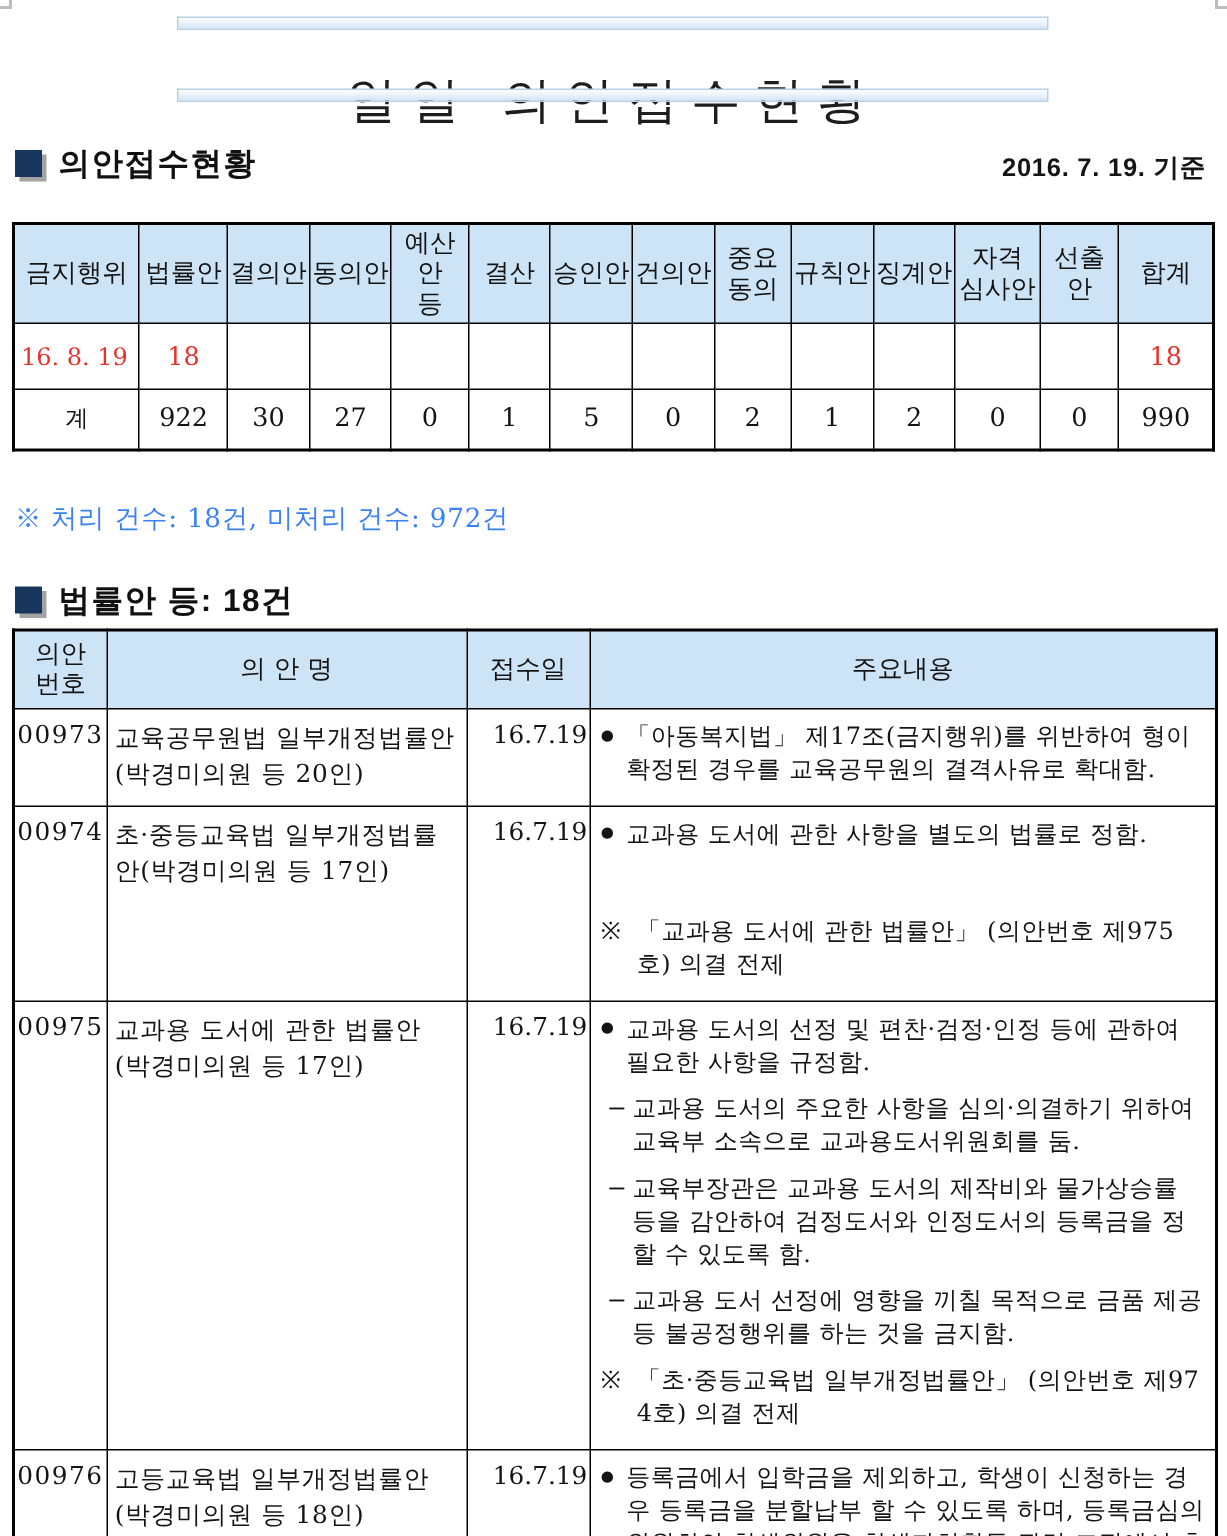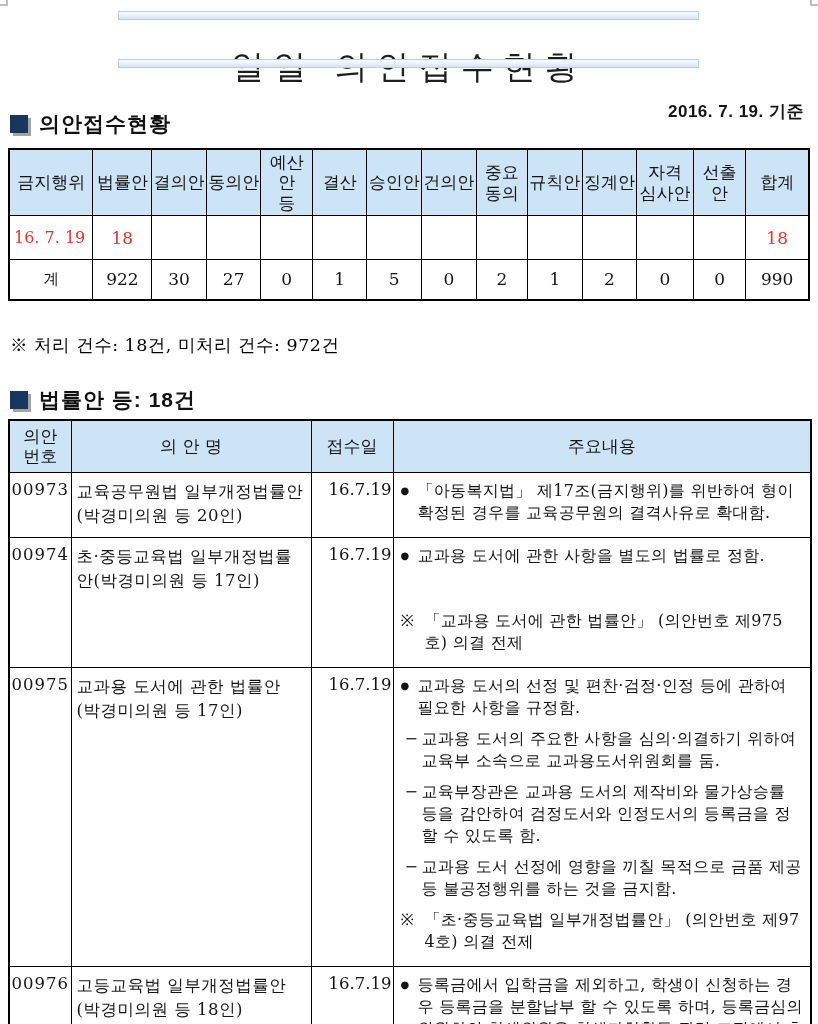--- a/index.html
+++ b/index.html
@@ -37,21 +37,21 @@
   
   .section-heading{position:absolute;left:10px;display:flex;align-items:center;gap:11px;}
   .section-heading .sq{
     width:18px;height:18px;background:var(--accent);
     box-shadow:3px 3px 0 #a3a3a3;flex:0 0 auto;
   }
   .section-heading .txt{
     font-family:"Liberation Sans","DejaVu Sans",sans-serif;
     font-weight:bold;font-size:21px;letter-spacing:1px;color:#111;
   }
-  #section-summary{top:110px;}
+  #section-summary{top:95px;}
   #section-bills{top:386px;}
   .as-of{
     position:absolute;top:100px;right:14px;
     font-family:"Liberation Sans","DejaVu Sans",sans-serif;
     font-weight:600;font-size:17px;color:#151515;letter-spacing:0.5px;
   }
 
   
   table{border-collapse:collapse;table-layout:fixed;position:absolute;left:8px;width:802px;background:#fff;}
   table,th,td{border:1px solid #000;}
@@ -67,21 +67,21 @@
   #summary-table th{height:54px;}
   #summary-table td{text-align:center;padding:2px 1px;}
   #summary-table .label-cell{white-space:pre-line;font-size:15.5px;line-height:1.25;}
   #summary-table tbody tr:nth-child(1) td{height:44px;}
   #summary-table tbody tr:nth-child(2) td{height:40px;}
   #summary-table tbody tr:nth-child(3) td{height:42px;}
   #summary-table tr.hl td{color:var(--red);}
   #summary-table tr.hl .label-cell{text-align:left;padding-left:4px;font-size:16px;}
 
   .summary-note{
-    position:absolute;left:10px;top:333px;font-size:17.5px;letter-spacing:0.5px;color:#000000;
+    position:absolute;left:10px;top:333px;font-size:17.5px;letter-spacing:0.5px;color:#3b82f6;
   }
 
   
   #bills-table{top:419px;}
   #bills-table th{height:52px;}
   #bills-table td{vertical-align:top;}
   #bills-table tbody tr:nth-child(1){height:64px;}
   #bills-table tbody tr:nth-child(2){height:109px;}
   #bills-table tbody tr:nth-child(3){height:272px;}
   #bills-table tbody tr:nth-child(4){height:100px;}
@@ -150,21 +150,21 @@
         <th>규칙안</th>
         <th>징계안</th>
         <th>자격
 심사안</th>
         <th>선출안</th>
         <th>합계</th>
       </tr>
   </thead>
   <tbody>
       <tr class="hl">
-        <td class="label-cell">16. 7. 19</td>
+        <td class="label-cell">16. 8. 19</td>
         <td class="val-cell">18</td>
         <td class="val-cell"></td>
         <td class="val-cell"></td>
         <td class="val-cell"></td>
         <td class="val-cell"></td>
         <td class="val-cell"></td>
         <td class="val-cell"></td>
         <td class="val-cell"></td>
         <td class="val-cell"></td>
         <td class="val-cell"></td>

